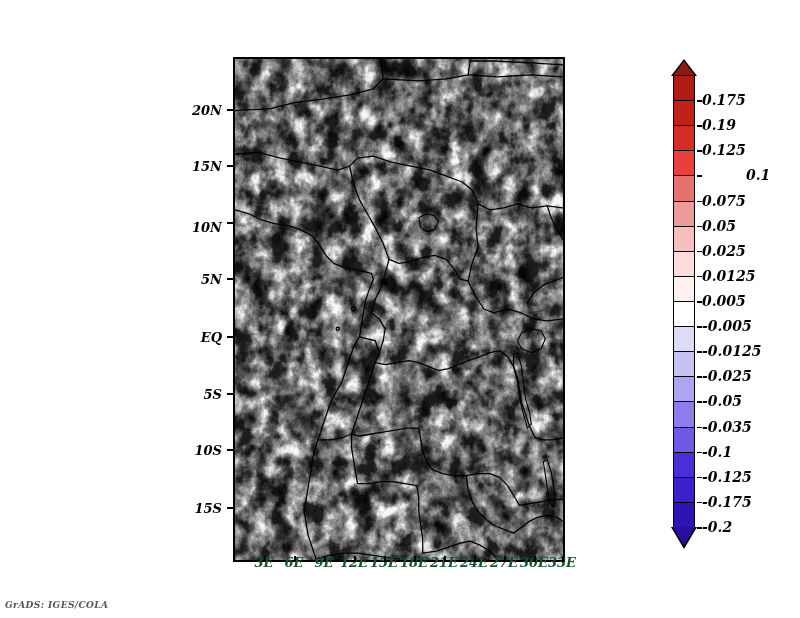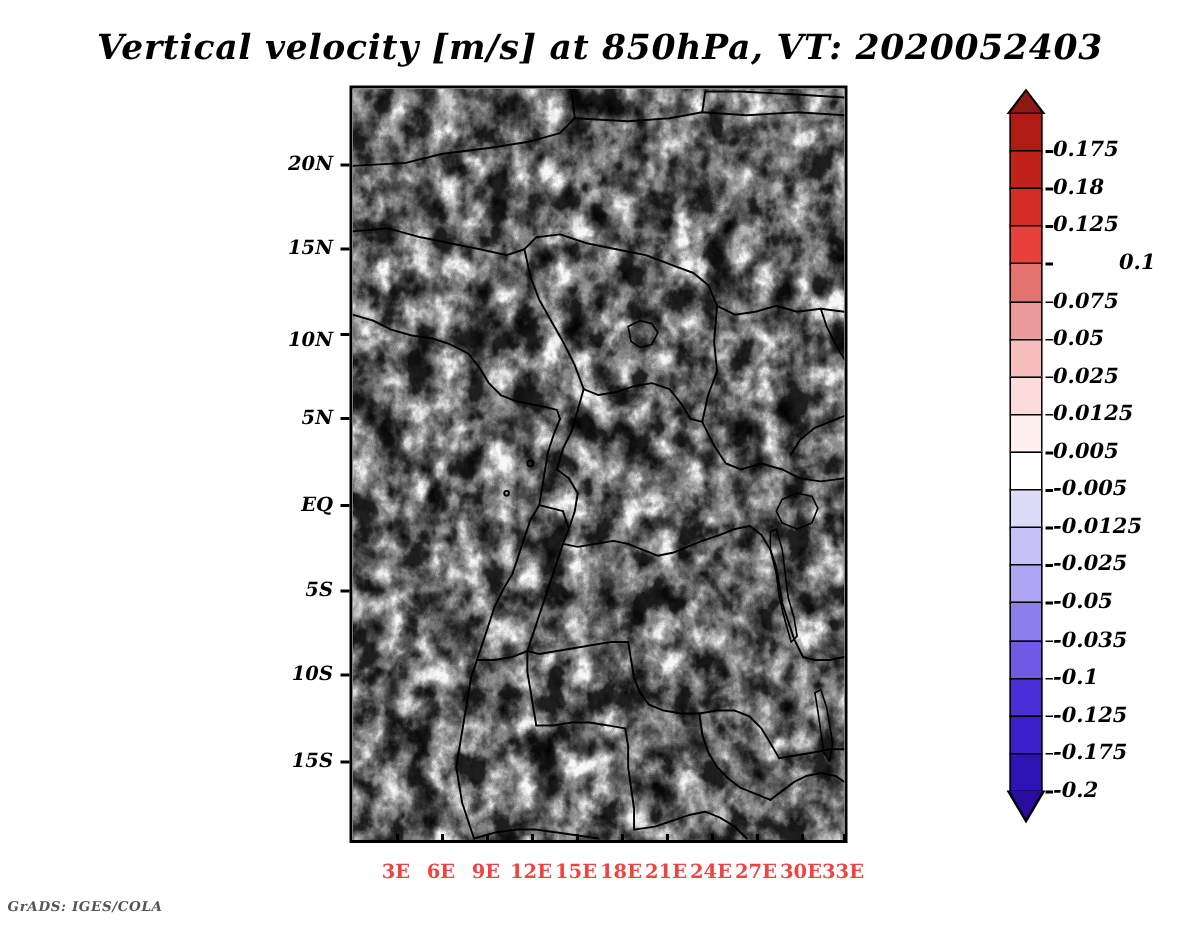--- a/index.html
+++ b/index.html
@@ -65,25 +65,26 @@
     white-space: nowrap;
     transform: translateY(-50%);
   }
   .ytick-mark {
     position: absolute;
     width: 6px; height: 2px;
     background: #000;
   }
   .xtick-label {
     position: absolute;
-    top: 574px;
-    font-family: "DejaVu Serif", serif;
+    top: 555px;
+    font-family: "DejaVu Serif", serif;
+    font-style: italic;
     font-weight: bold;
     font-size: 13px;
-    color: #ef4444;
+    color: #14532d;
     white-space: nowrap;
     transform: translateX(-50%);
   }
   .xtick-mark {
     position: absolute;
     width: 2px; height: 6px;
     background: #000;
   }
   
   #colorbar {
@@ -159,21 +160,20 @@
     letter-spacing: 0.4px;
     color: #555555;
     white-space: nowrap;
   }
 </style>
 </head>
 <body>
 
 <div class="root">
 
-  <div id="plot-title">Vertical velocity [m/s] at 850hPa, VT: 2020052403</div>
 
   <div id="map-panel">
     <svg id="map-field" viewBox="0 0 332 505" preserveAspectRatio="none">
       <defs>
         <filter id="turb" x="0%" y="0%" width="100%" height="100%">
           <feTurbulence type="fractalNoise" baseFrequency="0.055 0.045" numOctaves="4" seed="17" result="n1"></feTurbulence>
           <feColorMatrix in="n1" type="matrix" result="mono" values="0 0 0 0 0
                     0 0 0 0 0
                     0 0 0 0 0
                     1.6 0.9 -1.2 0 -0.12"></feColorMatrix>
@@ -354,21 +354,21 @@
       <div class="cb-seg" style="top: 376.667px; height: 26.6111px; background: rgb(74, 47, 214);"></div>
       <div class="cb-seg" style="top: 401.778px; height: 26.6111px; background: rgb(58, 31, 203);"></div>
       <div class="cb-seg" style="top: 426.889px; height: 26.6111px; background: rgb(45, 18, 180);"></div>
     </div>
   <div id="cb-cap-bot-outline"></div>
   <div id="cb-cap-bot"></div>
 
   <div id="credit">GrADS: IGES/COLA</div>
 <div class="cb-label" style="top: 100.111px;">0.175</div>
     <div style="position: absolute; left: 697px; top: 100.111px; width: 5px; height: 1.5px; background: rgb(0, 0, 0);"></div>
-    <div class="cb-label" style="top: 125.222px;">0.18</div>
+    <div class="cb-label" style="top: 125.222px;">0.19</div>
     <div style="position: absolute; left: 697px; top: 125.222px; width: 5px; height: 1.5px; background: rgb(0, 0, 0);"></div>
     <div class="cb-label" style="top: 150.333px;">0.125</div>
     <div style="position: absolute; left: 697px; top: 150.333px; width: 5px; height: 1.5px; background: rgb(0, 0, 0);"></div>
     <div class="cb-label" style="top: 175.444px; margin-left: 44px;">0.1</div>
     <div style="position: absolute; left: 697px; top: 175.444px; width: 5px; height: 1.5px; background: rgb(0, 0, 0);"></div>
     <div class="cb-label" style="top: 200.556px;">0.075</div>
     <div style="position: absolute; left: 697px; top: 200.556px; width: 5px; height: 1.5px; background: rgb(0, 0, 0);"></div>
     <div class="cb-label" style="top: 225.667px;">0.05</div>
     <div style="position: absolute; left: 697px; top: 225.667px; width: 5px; height: 1.5px; background: rgb(0, 0, 0);"></div>
     <div class="cb-label" style="top: 250.778px;">0.025</div>

